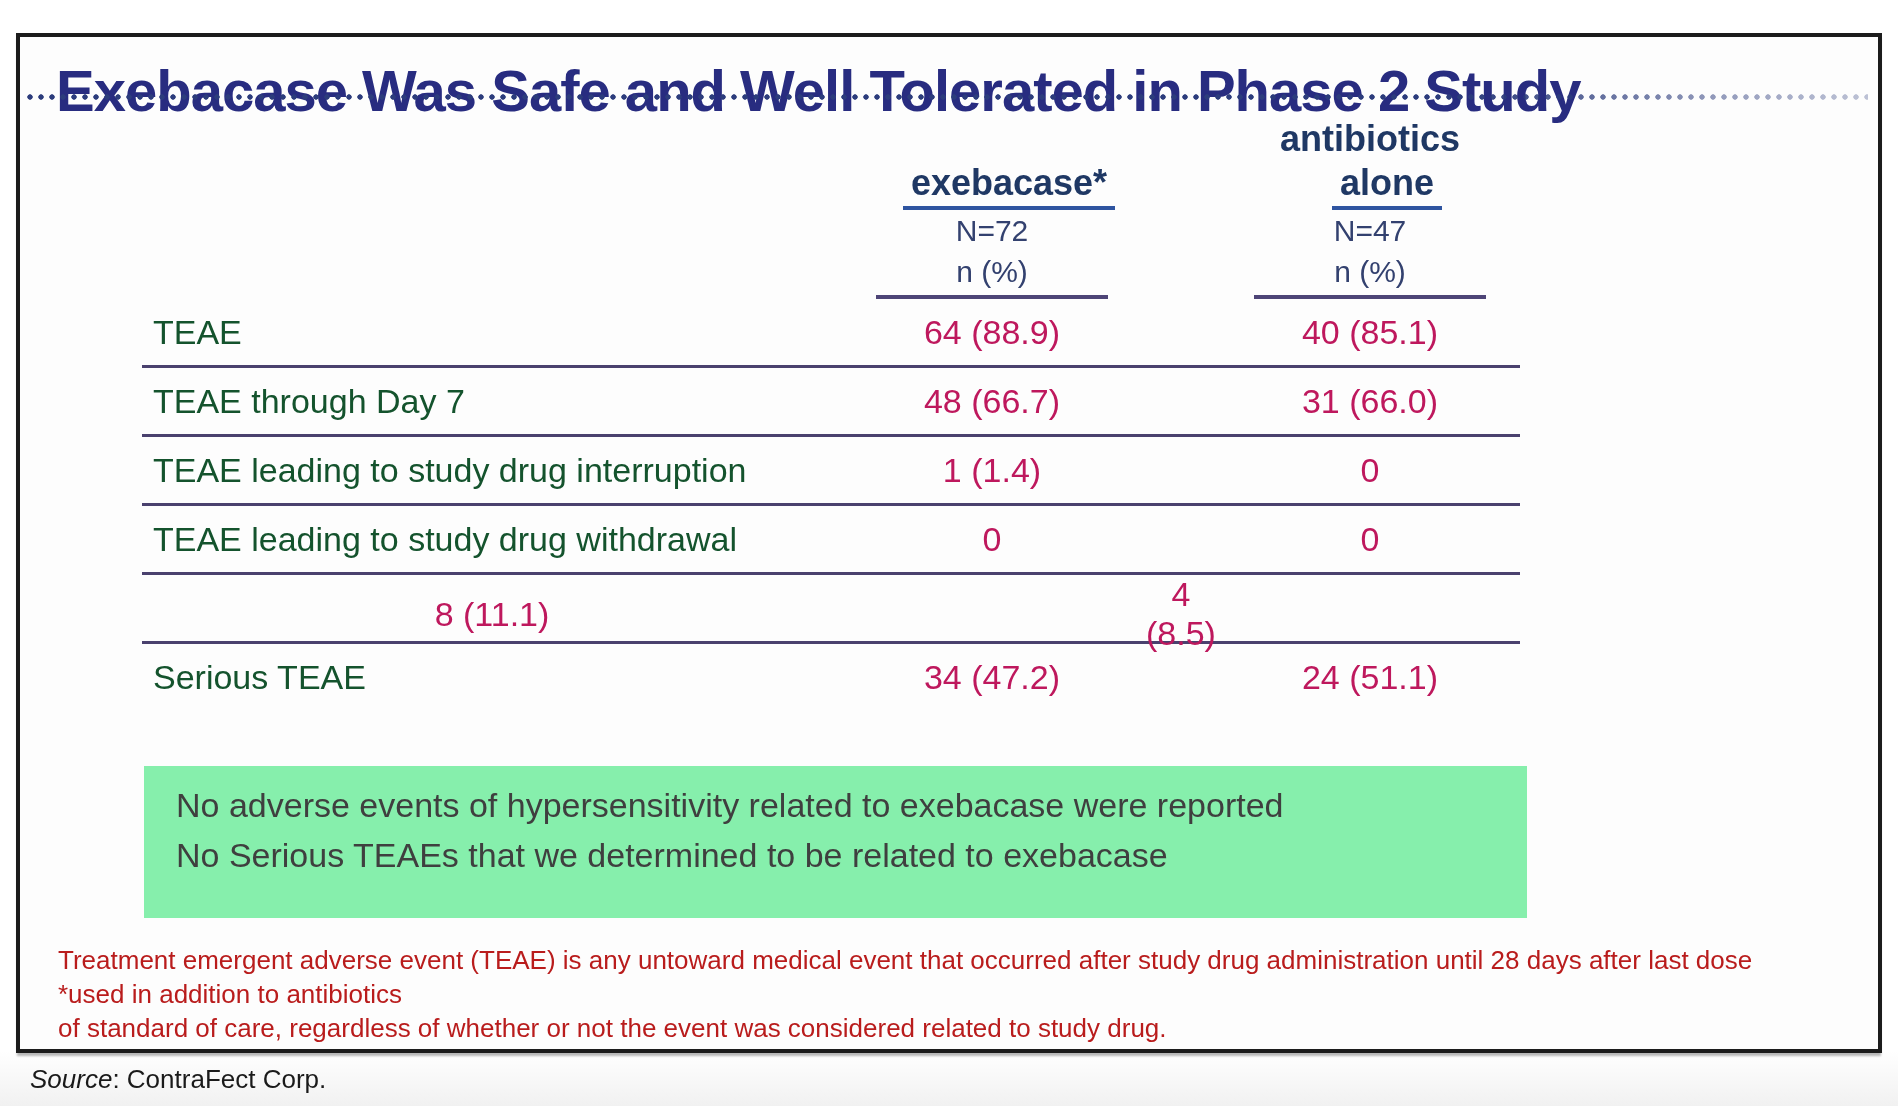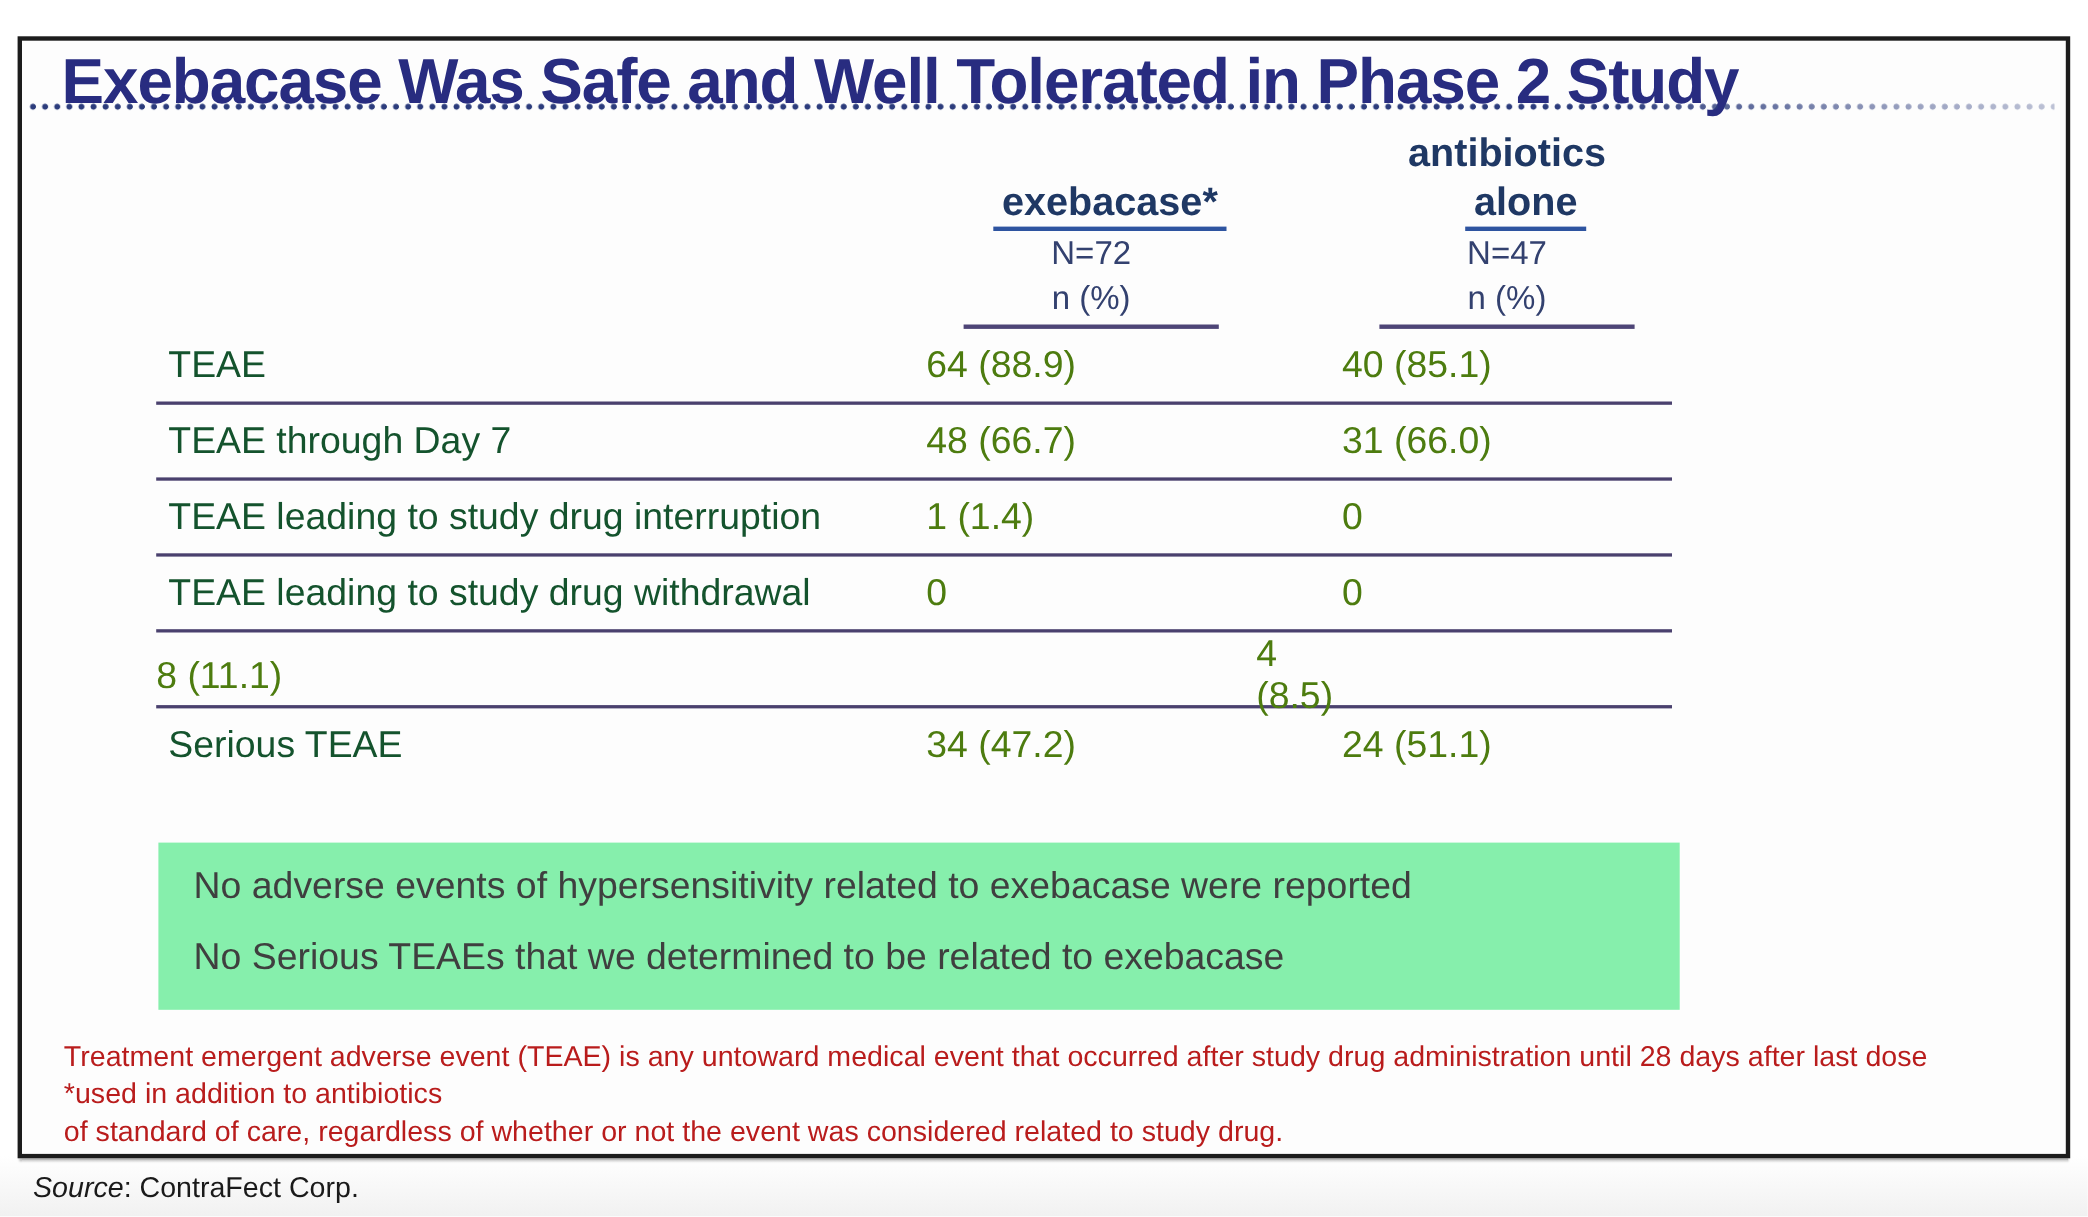--- a/index.html
+++ b/index.html
@@ -14,21 +14,21 @@
   .slide {
     position: absolute;
     left: 16px; top: 33px;
     width: 1858px; height: 1012px;
     border: 4px solid #1c1c1c;
     background: #fdfdfd;
     box-shadow: 0 4px 2px -1px #b8b8b8;
   }
   .title {
     position: absolute;
-    left: 36px; top: 4px;
+    left: 36px; top: 20px;
     font-size: 58px;
     font-weight: bold;
     letter-spacing: -1px;
     color: #282c80;
     white-space: nowrap;
   }
   .dotted {
     position: absolute;
     left: 6px; top: 56px;
     width: 1842px; height: 8px;
@@ -86,36 +86,37 @@
   }
   .trow:last-child { border-bottom: none; }
   .lbl {
     font-size: 34px;
     color: #14532d;
     padding-left: 11px;
     white-space: nowrap;
   }
   .val {
     font-size: 34px;
-    color: #4d7c0f;
+    color: #be185d;
+    text-align: center;
   }
   .callout {
     position: absolute;
     left: 124px; top: 729px;
     width: 1383px; height: 152px;
     box-sizing: border-box;
     background: #86efac;
     padding: 18px 10px 0 32px;
   }
   .callout .cl {
     font-size: 34px;
     line-height: 42px;
     color: #3f3f3f;
   }
-  .callout .cl + .cl { margin-top: 23px; }
+  .callout .cl + .cl { margin-top: 8px; }
   .footnotes {
     position: absolute;
     left: 38px; top: 906px;
     width: 1800px;
     font-size: 26px;
     line-height: 34px;
     color: #b91c1c;
   }
   .source {
     position: absolute;

